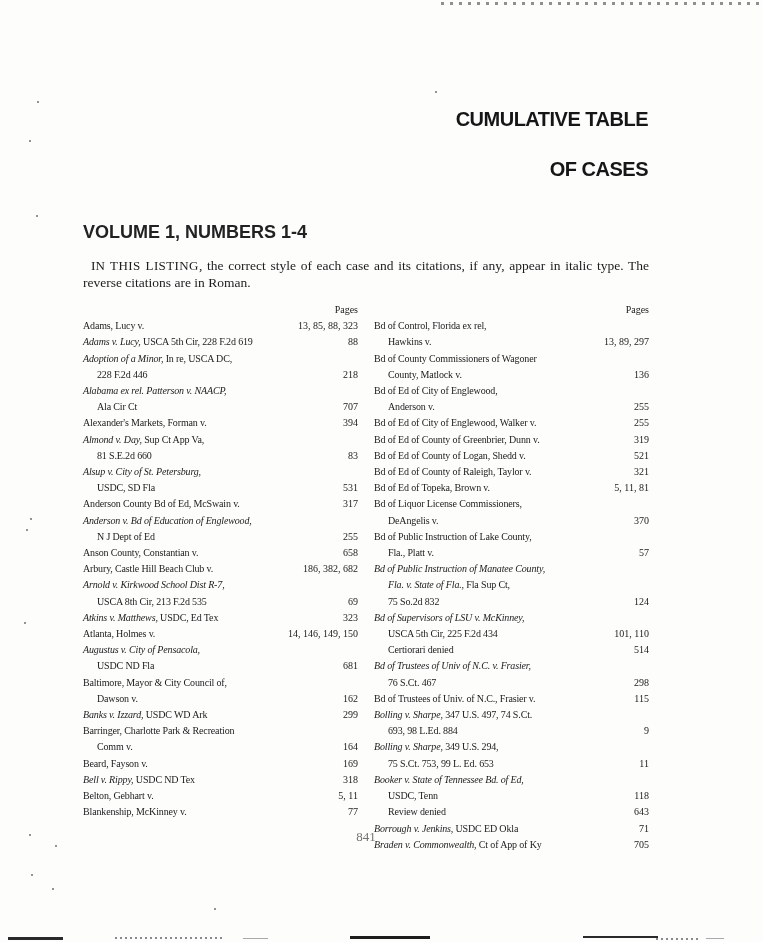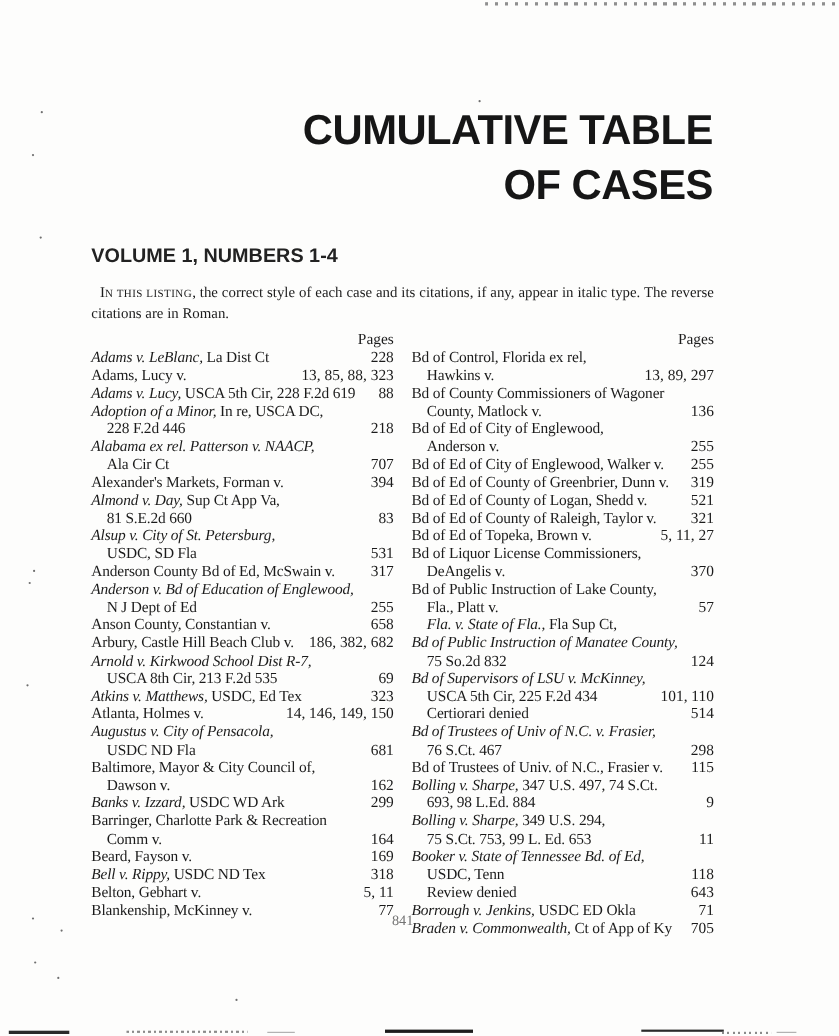--- a/index.html
+++ b/index.html
@@ -13,40 +13,40 @@
     position:absolute;top:2px;left:441px;right:0;height:3px;
     background:repeating-linear-gradient(90deg,#8f8f8f 0 3px,transparent 3px 9px);
   }
   .speck{position:absolute;width:2px;height:2px;background:#6f6f6f;border-radius:50%;}
   .smudge{position:absolute;background:#2a2a2a;}
   .smudge.dotted{background:repeating-linear-gradient(90deg,#8a8a8a 0 2px,transparent 2px 5px);}
   
   .title-block{
     position:absolute;top:94px;right:115px;text-align:right;
     font-family:"Liberation Sans",sans-serif;font-weight:700;
-    font-size:38px;line-height:50px;letter-spacing:-0.5px;color:#161616;
+    font-size:20px;line-height:50px;letter-spacing:-0.5px;color:#161616;
   }
   
   .volume-heading{
     position:absolute;top:222px;left:83px;
     font-family:"Liberation Sans",sans-serif;font-weight:700;
     font-size:18px;letter-spacing:0px;color:#222;
   }
   
   .intro{
     position:absolute;top:257px;left:83px;width:566px;
     font-size:13.5px;line-height:17px;text-align:justify;color:#1c1c1c;
   }
   .intro .lead-indent{display:inline-block;width:8px;}
-  .intro .sc{font-size:10px;letter-spacing:0.4px;}
+  .intro .sc{font-size:13px;letter-spacing:0.4px;}
   
   .columns{
     position:absolute;top:302px;left:83px;width:566px;
     display:flex;gap:16px;
-    font-size:14px;line-height:16.2px;color:#1b1b1b;
+    font-size:10px;line-height:16.2px;color:#1b1b1b;
   }
   .col{flex:1;min-width:0;}
   .pages-header{text-align:right;}
   .case-line{display:flex;justify-content:space-between;gap:4px;}
   .case-line.indent .case-text{padding-left:14px;}
   .case-text{white-space:nowrap;letter-spacing:-0.15px;min-width:0;}
   .case-page{flex-shrink:0;white-space:nowrap;}
   .it{font-style:italic;}
   
   .folio{
@@ -87,26 +87,20 @@
     <div>OF CASES</div>
   </div>
 
   <div class="volume-heading">VOLUME 1, NUMBERS 1-4</div>
 
   <div class="intro"><span class="lead-indent"></span><span>I</span><span class="sc">N THIS LISTING</span><span>, the correct style of each case and its citations, if any, appear in italic type.  The reverse citations are in Roman.</span></div>
 
   <div class="columns">
     <div class="col" id="left-col">
       <div class="pages-header">Pages</div>
-    <div class="case-entry">
-          <div class="case-line">
-            <span class="case-text"><span class="it">Adams v. LeBlanc,</span><span> La Dist Ct</span></span>
-            <span class="case-page">228</span>
-          </div>
-        </div>
         <div class="case-entry">
           <div class="case-line">
             <span class="case-text"><span>Adams, Lucy v.</span></span>
             <span class="case-page">13, 85, 88, 323</span>
           </div>
         </div>
         <div class="case-entry">
           <div class="case-line">
             <span class="case-text"><span class="it">Adams v. Lucy,</span><span> USCA 5th Cir, 228 F.2d 619</span></span>
             <span class="case-page">88</span>
@@ -309,21 +303,21 @@
         </div>
         <div class="case-entry">
           <div class="case-line">
             <span class="case-text"><span>Bd of Ed of County of Raleigh, Taylor v.</span></span>
             <span class="case-page">321</span>
           </div>
         </div>
         <div class="case-entry">
           <div class="case-line">
             <span class="case-text"><span>Bd of Ed of Topeka, Brown v.</span></span>
-            <span class="case-page">5, 11, 27</span>
+            <span class="case-page">5, 11, 81</span>
           </div>
         </div>
         <div class="case-entry">
           <div class="case-line">
             <span class="case-text"><span>Bd of Liquor License Commissioners,</span></span>
           </div>
           <div class="case-line indent">
             <span class="case-text"><span>DeAngelis v.</span></span>
             <span class="case-page">370</span>
           </div>
@@ -331,25 +325,25 @@
         <div class="case-entry">
           <div class="case-line">
             <span class="case-text"><span>Bd of Public Instruction of Lake County,</span></span>
           </div>
           <div class="case-line indent">
             <span class="case-text"><span>Fla., Platt v.</span></span>
             <span class="case-page">57</span>
           </div>
         </div>
         <div class="case-entry">
+          <div class="case-line">
+            <span class="case-text"><span class="it">Bd of Public Instruction of Manatee County,</span></span>
+          </div>
           <div class="case-line indent">
             <span class="case-text"><span class="it">Fla. v. State of Fla.,</span><span> Fla Sup Ct,</span></span>
-          </div>
-          <div class="case-line">
-            <span class="case-text"><span class="it">Bd of Public Instruction of Manatee County,</span></span>
           </div>
           <div class="case-line indent">
             <span class="case-text"><span>75 So.2d 832</span></span>
             <span class="case-page">124</span>
           </div>
         </div>
         <div class="case-entry">
           <div class="case-line">
             <span class="case-text"><span class="it">Bd of Supervisors of LSU v. McKinney,</span></span>
           </div>

